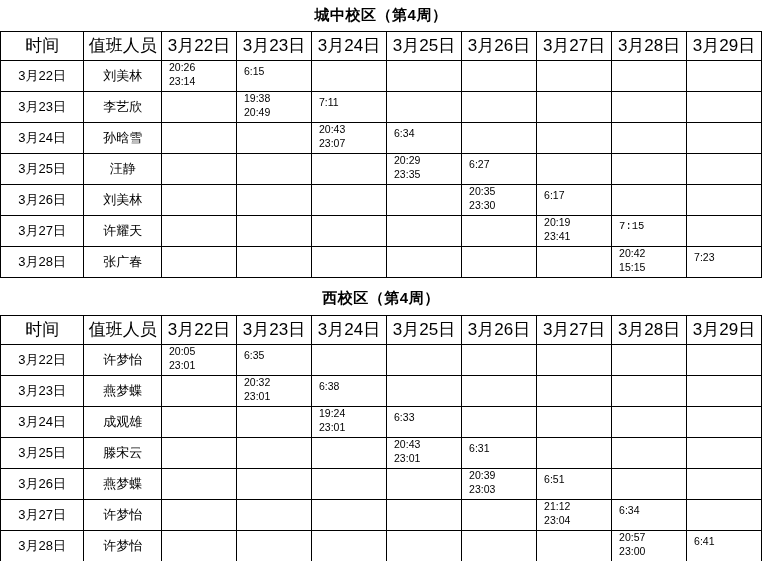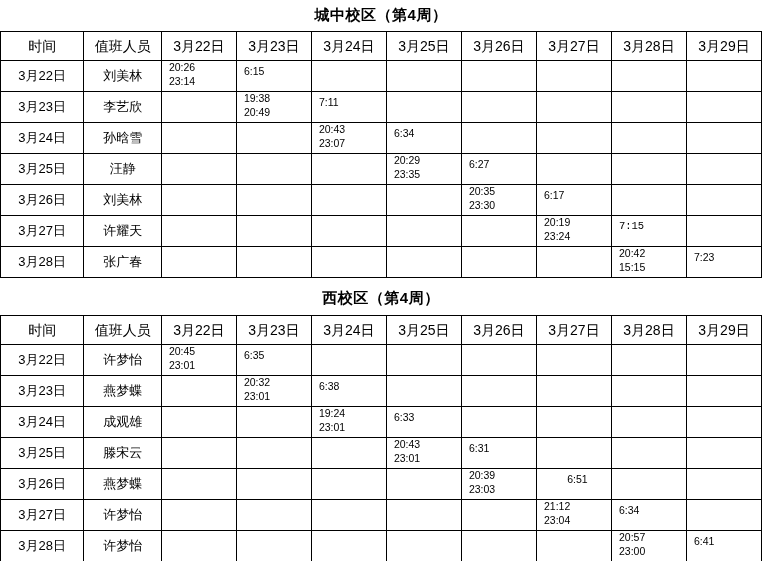--- a/index.html
+++ b/index.html
@@ -43,21 +43,21 @@
     padding: 0;
     text-align: center;
     vertical-align: middle;
     font-weight: normal;
     font-size: 13px;
     line-height: 1.15;
   }
   
   table.sched tr.head td {
     height: 28px;
-    font-size: 14px;
+    font-size: 17px;
   }
   
   table.sched tr.body td {
     height: 30px;
   }
   td.c-time { width: 84px; font-size: 13.5px; }
   td.c-person { width: 78px; font-size: 13.5px; }
   td.c-day { width: 75px; }
 
   .cell-times {
@@ -267,21 +267,21 @@
             </td>
             <td class="c-day">
               <span class="blank">&nbsp;</span>
             </td>
             <td class="c-day">
               <span class="blank">&nbsp;</span>
             </td>
             <td class="c-day" style="vertical-align: bottom;">
               <div class="cell-times" style="padding-bottom: 3px;">
                 <span>20:19</span>
-                <span>23:24</span>
+                <span>23:41</span>
               </div>
             </td>
             <td class="c-day" style="vertical-align: top; font-family: Liberation Mono, monospace;">
               <div class="cell-single" style="padding-top: 4px;"><span>7:15</span></div>
             </td>
             <td class="c-day">
               <span class="blank">&nbsp;</span>
             </td>
           </tr>
           <tr class="body">
@@ -333,21 +333,21 @@
             <td class="c-day">3月26日</td>
             <td class="c-day">3月27日</td>
             <td class="c-day">3月28日</td>
             <td class="c-day">3月29日</td>
           </tr>
           <tr class="body">
             <td class="c-time">3月22日</td>
             <td class="c-person">许梦怡</td>
             <td class="c-day" style="vertical-align: bottom;">
               <div class="cell-times" style="padding-bottom: 3px;">
-                <span>20:45</span>
+                <span>20:05</span>
                 <span>23:01</span>
               </div>
             </td>
             <td class="c-day" style="vertical-align: top;">
               <div class="cell-single" style="padding-top: 4px;"><span>6:35</span></div>
             </td>
             <td class="c-day">
               <span class="blank">&nbsp;</span>
             </td>
             <td class="c-day">
@@ -474,21 +474,21 @@
             <td class="c-day">
               <span class="blank">&nbsp;</span>
             </td>
             <td class="c-day" style="vertical-align: bottom;">
               <div class="cell-times" style="padding-bottom: 3px;">
                 <span>20:39</span>
                 <span>23:03</span>
               </div>
             </td>
             <td class="c-day" style="vertical-align: top;">
-              <div class="cell-single" style="padding-top: 4px; text-align: center;"><span>6:51</span></div>
+              <div class="cell-single" style="padding-top: 4px;"><span>6:51</span></div>
             </td>
             <td class="c-day">
               <span class="blank">&nbsp;</span>
             </td>
             <td class="c-day">
               <span class="blank">&nbsp;</span>
             </td>
           </tr>
           <tr class="body">
             <td class="c-time">3月27日</td>

